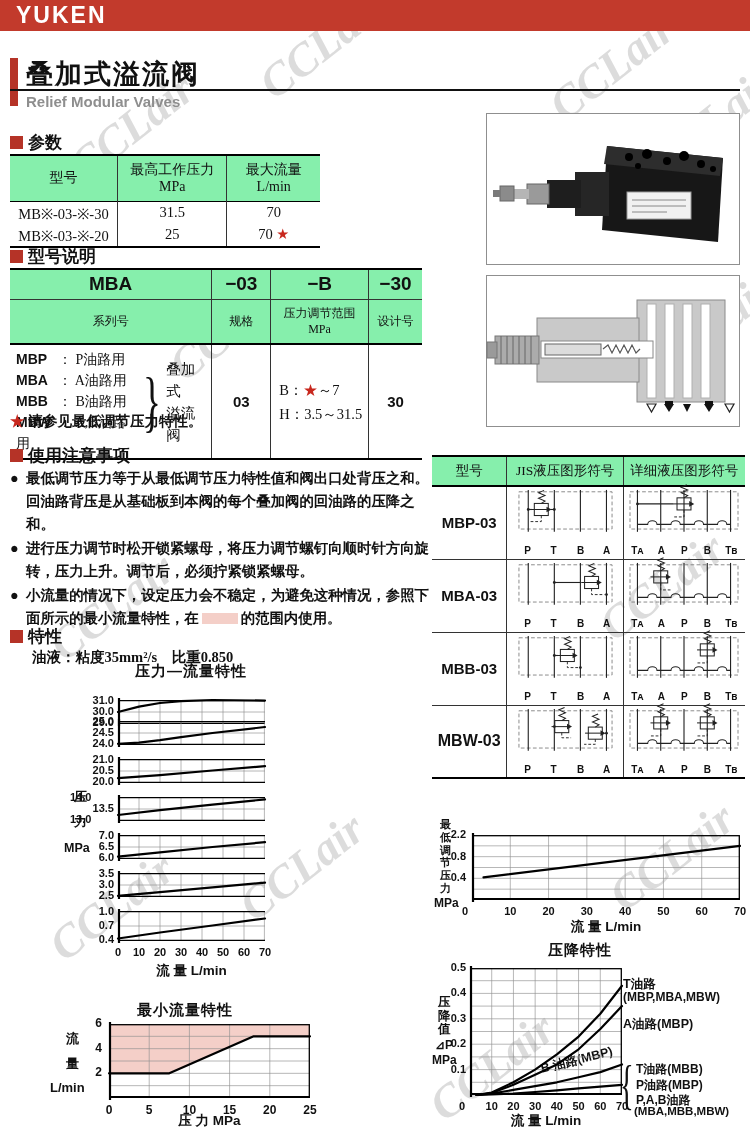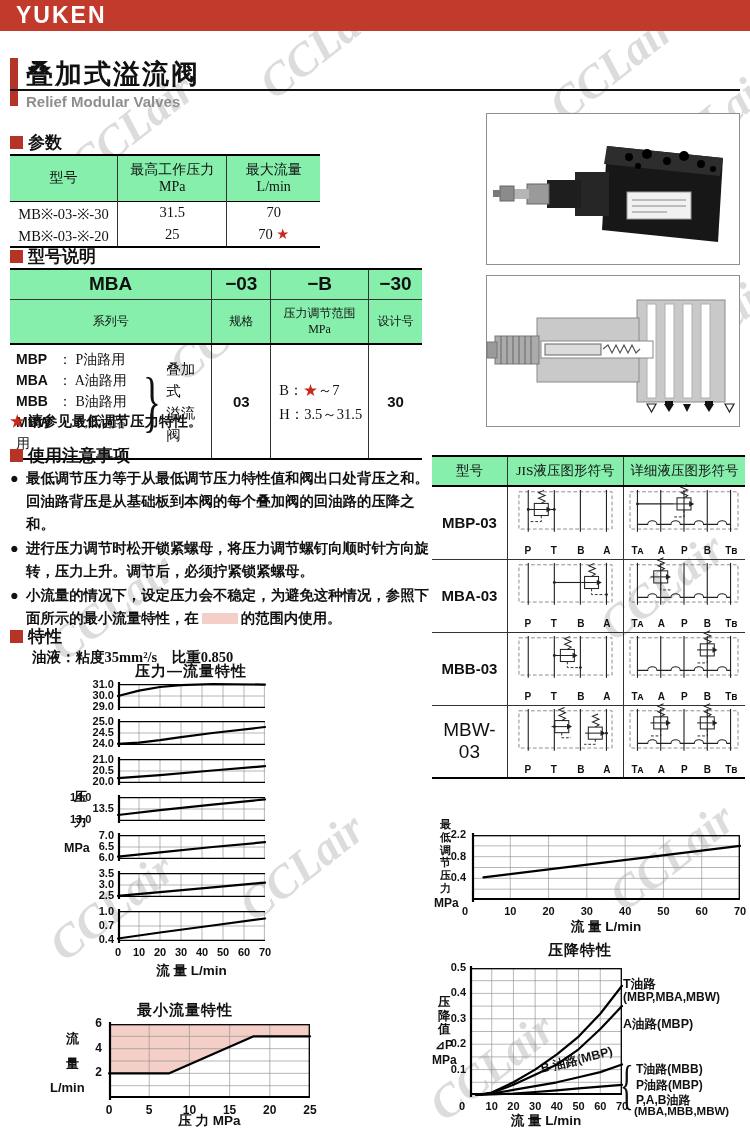--- a/index.html
+++ b/index.html
@@ -382,21 +382,21 @@
           <span class="plab" style="left:11px">Tᴀ</span>
           <span class="plab" style="left:35px">A</span>
           <span class="plab" style="left:58px">P</span>
           <span class="plab" style="left:81px">B</span>
           <span class="plab" style="left:105px">Tʙ</span>
         </div>
       </td>
     </tr>
 
     <tr style="height:73px;border-top:1px solid #333">
-      <td style="font-size:19px;font-weight:normal;font-family:'Liberation Sans',sans-serif">MBW-03</td>
+      <td style="font-size:16px;font-weight:bold;font-family:'Liberation Sans',sans-serif">MBW-03</td>
       <td>
         <div class="symwrap" style="width:105px;height:67px">
           <svg width="105" height="54" viewBox="0 0 112 58">
             <rect x="6" y="3" width="100" height="40" class="dashrect"></rect>
             <line x1="16" y1="1" x2="16" y2="46" class="pline"></line>
                 <line x1="44" y1="1" x2="44" y2="46" class="pline"></line>
             <line x1="72" y1="1" x2="72" y2="46" class="pline"></line>
                 <line x1="100" y1="1" x2="100" y2="46" class="pline"></line>
             <use href="#rv" x="52" y="20"></use>
                 <circle cx="44" cy="20" r="1.5" fill="#222"></circle>
@@ -442,21 +442,21 @@
     <span>特性</span>
   </div>
   <div class="abs serif" style="left:32px;top:648px;font-size:14.5px;font-weight:700">油液：粘度35mm²/s　比重0.850</div>
 
   <div class="abs" id="chart-pf" style="left:60px;top:662px;width:240px;height:325px">
     <div class="chart-title" style="left:36px;top:0;width:190px">压力—流量特性</div>
     <div class="axlab" style="left:14px;top:126px">压</div>
     <div class="axlab" style="left:14px;top:151px">力</div>
     <div class="axlab" style="left:4px;top:179px;font-size:12.5px">MPa</div>
     <div class="axlab" style="left:58px;top:300px;width:147px;text-align:center;font-size:13.5px">流 量 L/min</div>
-  <div style="position: absolute; left: 58px; top: 22px; width: 147px; height: 24px;">
+  <div style="position: absolute; left: 58px; top: 38px; width: 147px; height: 24px;">
         <svg width="147" height="24">
           <line x1="21" y1="0" x2="21" y2="24" class="grid"></line>
           <line x1="42" y1="0" x2="42" y2="24" class="grid"></line>
           <line x1="63" y1="0" x2="63" y2="24" class="grid"></line>
           <line x1="84" y1="0" x2="84" y2="24" class="grid"></line>
           <line x1="105" y1="0" x2="105" y2="24" class="grid"></line>
           <line x1="126" y1="0" x2="126" y2="24" class="grid"></line>
           <line x1="146.4" y1="0" x2="146.4" y2="24" class="grid"></line>
           <line x1="0" y1="12" x2="147" y2="12" class="grid"></line>
           <line x1="0" y1="0.7" x2="147" y2="0.7" class="ax2"></line>

